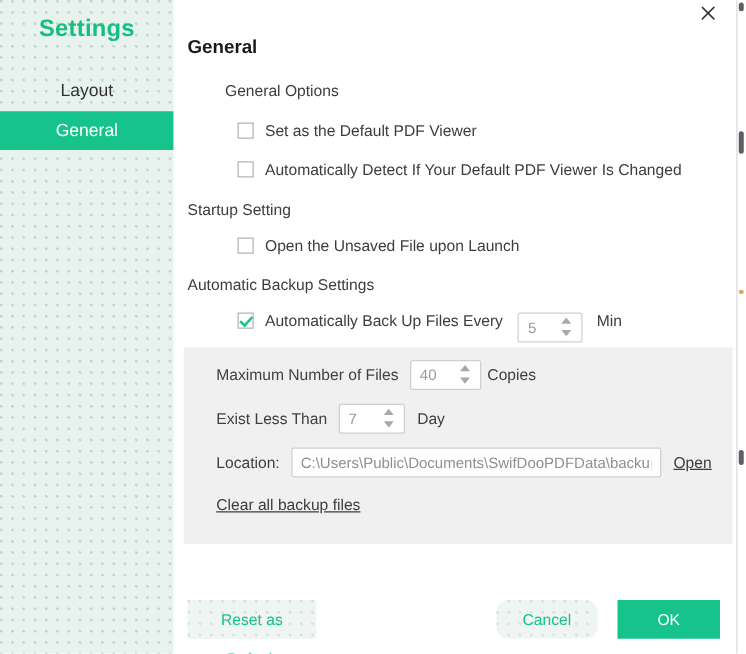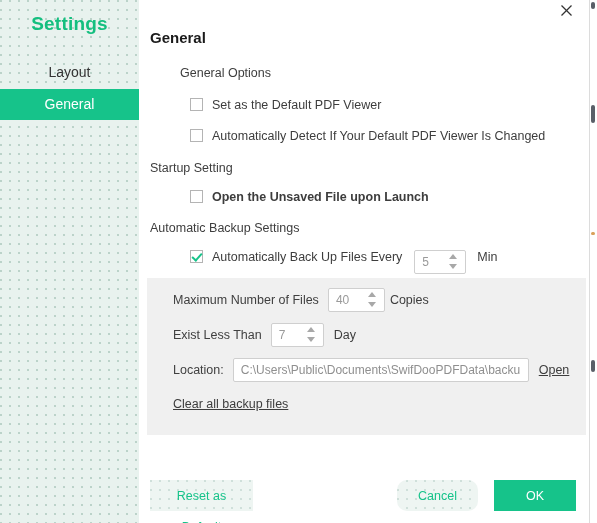--- a/index.html
+++ b/index.html
@@ -115,21 +115,21 @@
   .cb-row {
     position: absolute;
     left: 11px;
     height: 18px;
     display: flex;
     cursor: default;
     padding-left: 40px;
   }
   #row-default-viewer { top: 98px; }
   #row-detect-changed { top: 129px; }
-  #row-open-unsaved   { top: 190px; font-weight: bold; }
+  #row-open-unsaved   { top: 190px; }
   #row-auto-backup    { top: 250px; }
 
   .cbox {
     width: 13px;
     height: 13px;
     border: 1px solid #b4b4b4;
     background: #ffffff;
     box-sizing: border-box;
     position: relative;
     flex: 0 0 auto;

